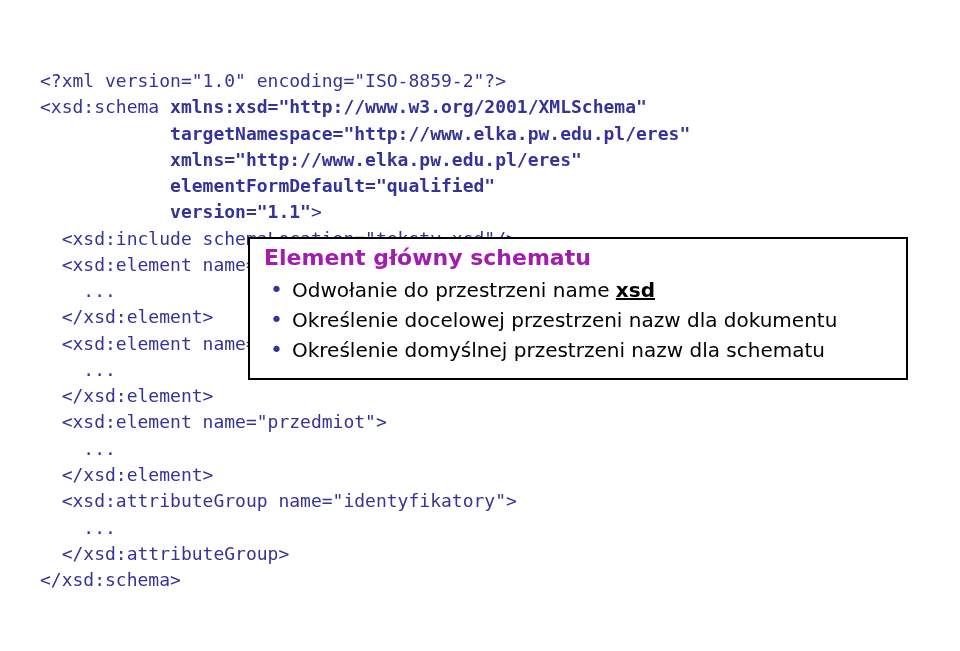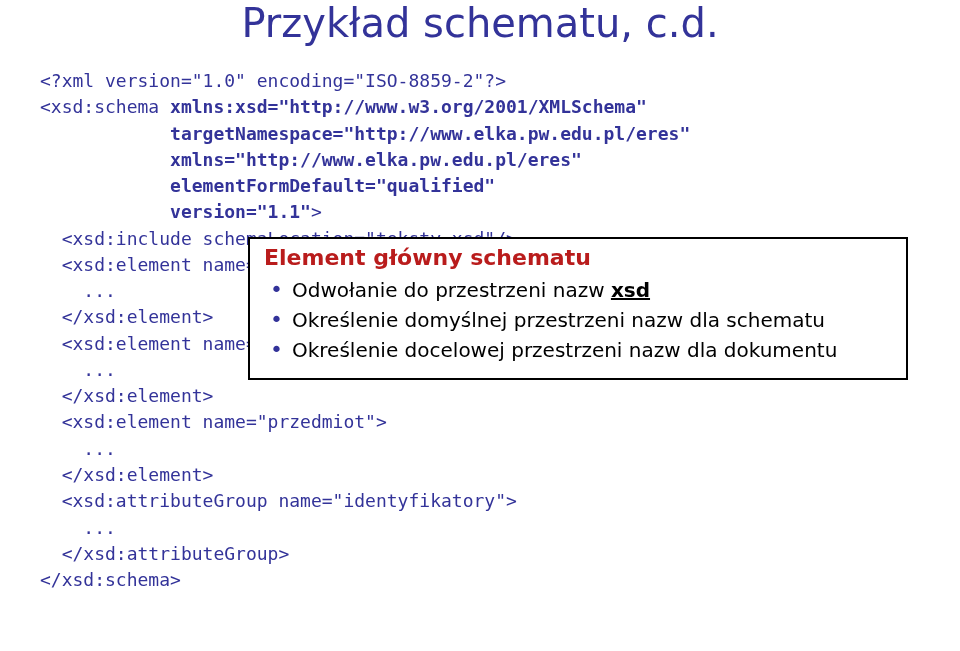--- a/index.html
+++ b/index.html
@@ -43,21 +43,21 @@
     position: absolute;
     left: 248px;
     top: 237px;
     width: 660px;
     background: #fff;
     border: 2px solid #000;
     padding: 6px 12px 12px 12px;
     box-sizing: border-box;
   }
   .popup-title {
-    color: #b91c1c;
+    color: #a21caf;
     font-size: 22px;
     font-weight: bold;
     margin: 0 0 6px 2px;
   }
   .popup ul {
     margin: 0;
     padding: 0 0 0 30px;
     list-style: none;
   }
   .popup li {
@@ -76,21 +76,20 @@
     font-size: 22px;
     line-height: 1.25;
   }
   .popup .kw { font-weight: bold; text-decoration: underline; }
 </style>
 </head>
 <body>
 
 <div class="page">
 
-  <div class="title">Przykład schematu, c.d.</div>
 
   <div class="code"><span class="plain">&lt;?xml version="1.0" encoding="ISO-8859-2"?&gt;</span>
 <span class="plain">&lt;xsd:schema </span><span class="bold">xmlns:xsd="http://www.w3.org/2001/XMLSchema"</span>
 <span class="bold">            targetNamespace="http://www.elka.pw.edu.pl/eres"</span>
 <span class="bold">            xmlns="http://www.elka.pw.edu.pl/eres"</span>
 <span class="bold">            elementFormDefault="qualified"</span>
 <span class="bold">            version="1.1"</span><span class="plain">&gt;</span>
 <span class="plain">  &lt;xsd:include schemaLocation="teksty.xsd"/&gt;</span>
 <span class="plain">  &lt;xsd:element name="eres"&gt;</span>
 <span class="plain">    ...</span>
@@ -103,24 +102,24 @@
 <span class="plain">  &lt;/xsd:element&gt;</span>
 <span class="plain">  &lt;xsd:attributeGroup name="identyfikatory"&gt;</span>
 <span class="plain">    ...</span>
 <span class="plain">  &lt;/xsd:attributeGroup&gt;</span>
 <span class="plain">&lt;/xsd:schema&gt;</span></div>
 
   <div class="popup">
     <div class="popup-title">Element główny schematu</div>
     <ul>
       <li>
-        <span>Odwołanie do przestrzeni nazw </span><span class="kw">xsd</span><span></span>
+        <span>Odwołanie do przestrzeni name </span><span class="kw">xsd</span><span></span>
+      </li>
+      <li>
+        <span>Określenie docelowej przestrzeni nazw dla dokumentu</span><span class="kw"></span><span></span>
       </li>
       <li>
         <span>Określenie domyślnej przestrzeni nazw dla schematu</span><span class="kw"></span><span></span>
-      </li>
-      <li>
-        <span>Określenie docelowej przestrzeni nazw dla dokumentu</span><span class="kw"></span><span></span>
       </li>
     </ul>
   </div>
 
 </div>
 
 </body></html>

